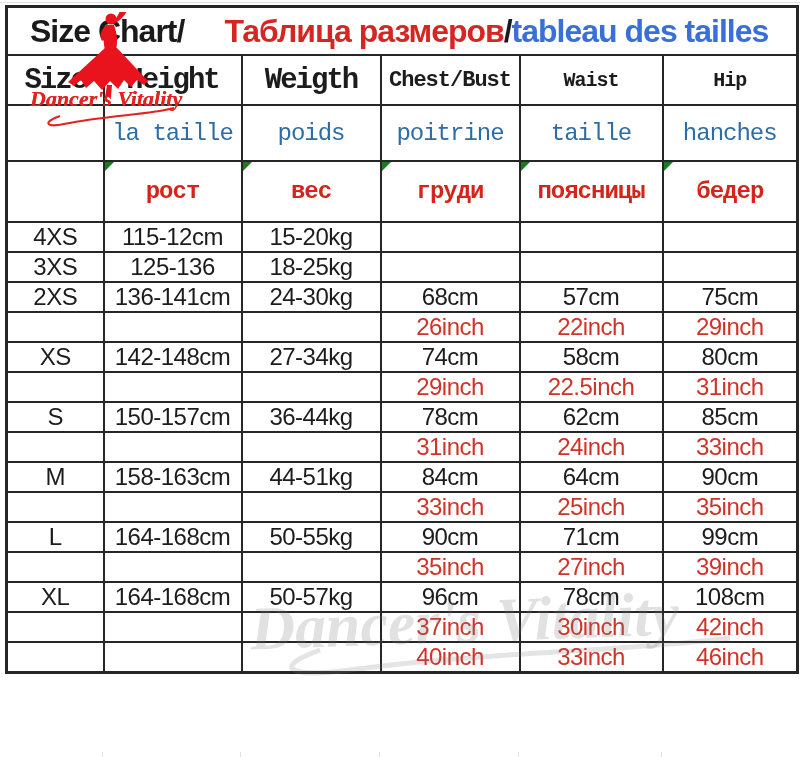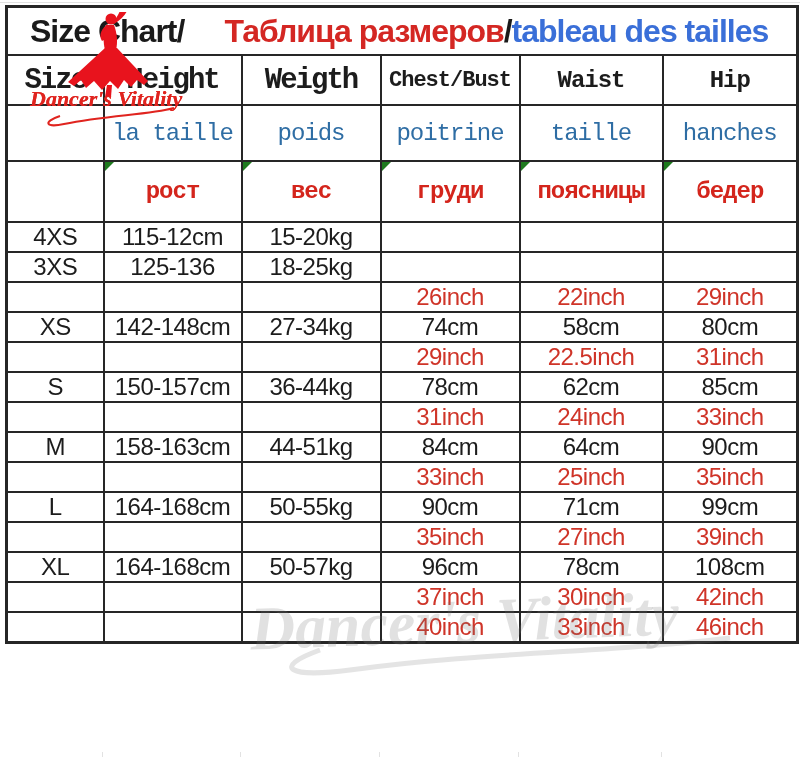--- a/index.html
+++ b/index.html
@@ -20,21 +20,21 @@
   }
   tr.title-row td{
     height:46px;text-align:left;padding-left:22px;white-space:nowrap;
     font-size:32px;font-weight:bold;letter-spacing:-1px;
   }
   .t-ru{color:var(--c-title-ru,#d42723);margin-left:40px;}
   .t-fr{color:var(--c-title-fr,#3a6fd8);}
   .t-en,.t-sep{color:#1a1a1a;}
   tr.h-en td{height:48px;font-family:"Liberation Mono",monospace;font-weight:bold;font-size:29px;letter-spacing:-2px;}
   tr.h-en td:nth-child(4){font-size:22px;letter-spacing:-1px;}
-  tr.h-en td:nth-child(5),tr.h-en td:nth-child(6){font-size:24px;letter-spacing:-1px;border-radius:20px;}
+  tr.h-en td:nth-child(5),tr.h-en td:nth-child(6){font-size:20px;letter-spacing:-1px;border-radius:20px;}
   tr.h-fr td{height:54px;font-family:"Liberation Mono",monospace;font-size:24px;letter-spacing:-1px;color:var(--c-fr,#2e6da4);}
   tr.h-ru td{height:59px;font-family:"Liberation Mono",monospace;font-weight:bold;font-size:24px;letter-spacing:-1px;color:var(--c-ru,#d4251c);}
   tr.h-ru .wrap{display:inline-block;max-width:110px;line-height:1.15;word-break:break-all;}
   .tri{position:absolute;top:0;left:0;width:0;height:0;
        border-top:9px solid var(--c-green,#1e7a1e);border-right:9px solid transparent;}
   tbody.data td{height:28px;font-size:24px;letter-spacing:-0.5px;}
   tbody.data tr.inch td{color:var(--c-inch,#cf3428);}
   
   #logo{position:absolute;left:0;top:0;pointer-events:none;}
   #dancer{position:absolute;left:58px;top:12px;}
@@ -112,20 +112,28 @@
           <td></td>
           <td></td>
         </tr>
         <tr class="cm">
           <td>3XS</td>
           <td>125-136</td>
           <td>18-25kg</td>
           <td></td>
           <td></td>
           <td></td>
+        </tr>
+        <tr class="cm">
+          <td>2XS</td>
+          <td>136-141cm</td>
+          <td>24-30kg</td>
+          <td>68cm</td>
+          <td>57cm</td>
+          <td>75cm</td>
         </tr>
         <tr class="inch">
           <td></td>
           <td></td>
           <td></td>
           <td>26inch</td>
           <td>22inch</td>
           <td>29inch</td>
         </tr>
         <tr class="cm">

